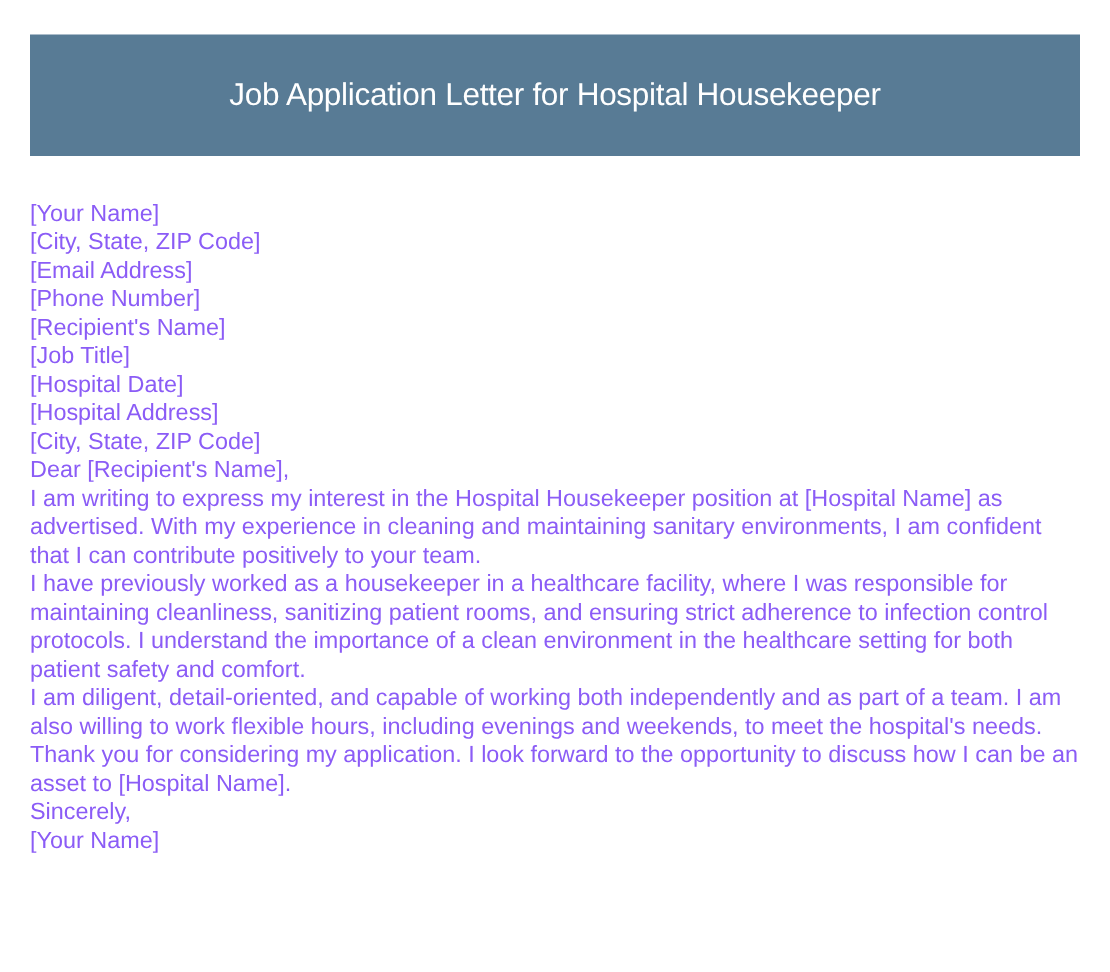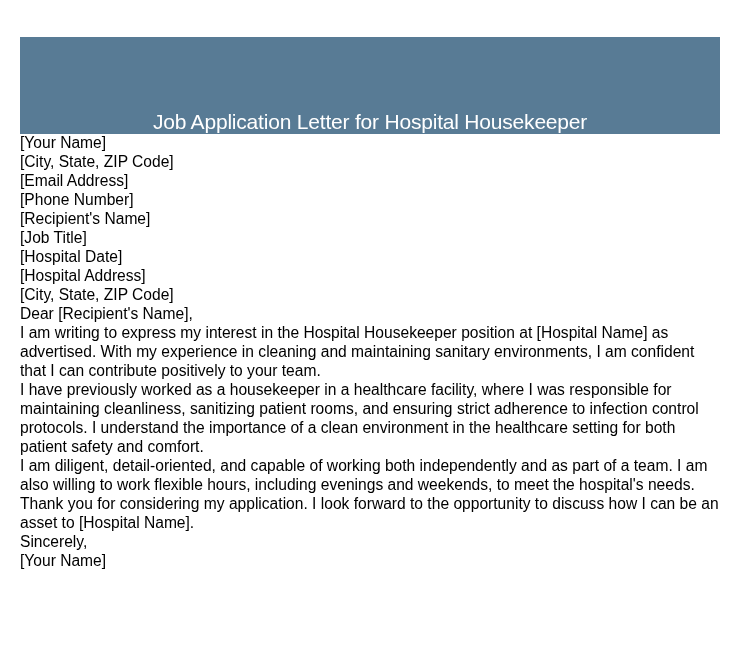--- a/index.html
+++ b/index.html
@@ -1,29 +1,29 @@
 <!DOCTYPE html>
 <html><head>
   <meta charset="utf-8">
   <style>
     html, body { margin: 0; padding: 0; background: #ffffff; }
     body { width: 740px; height: 648px; overflow: hidden; position: relative; }
     .header {
-      position: absolute; left: 20px; top: 37px; width: 700px; height: 97px;
+      position: absolute; left: 20px; top: 23px; width: 700px; height: 81px;
       background: #587b95;
-      display: flex; align-items: flex-end; justify-content: center;
+      display: flex; align-items: center; justify-content: center;
     }
     .header h1 {
       margin: 0; color: #ffffff; font-weight: normal;
       font-family: "Liberation Sans", sans-serif; font-size: 21px; letter-spacing: -0.2px;
     }
     .content {
       position: absolute; left: 20px; top: 133px; width: 704px;
       font-family: "Liberation Sans", sans-serif; font-size: 15.6px; line-height: 19px;
-      color: #000000;
+      color: #8b5cf6;
     }
     .content p { margin: 0; }
   </style>
 </head>
 <body>
 
 <div class="header">
   <h1>Job Application Letter for Hospital Housekeeper</h1>
 </div>
 

